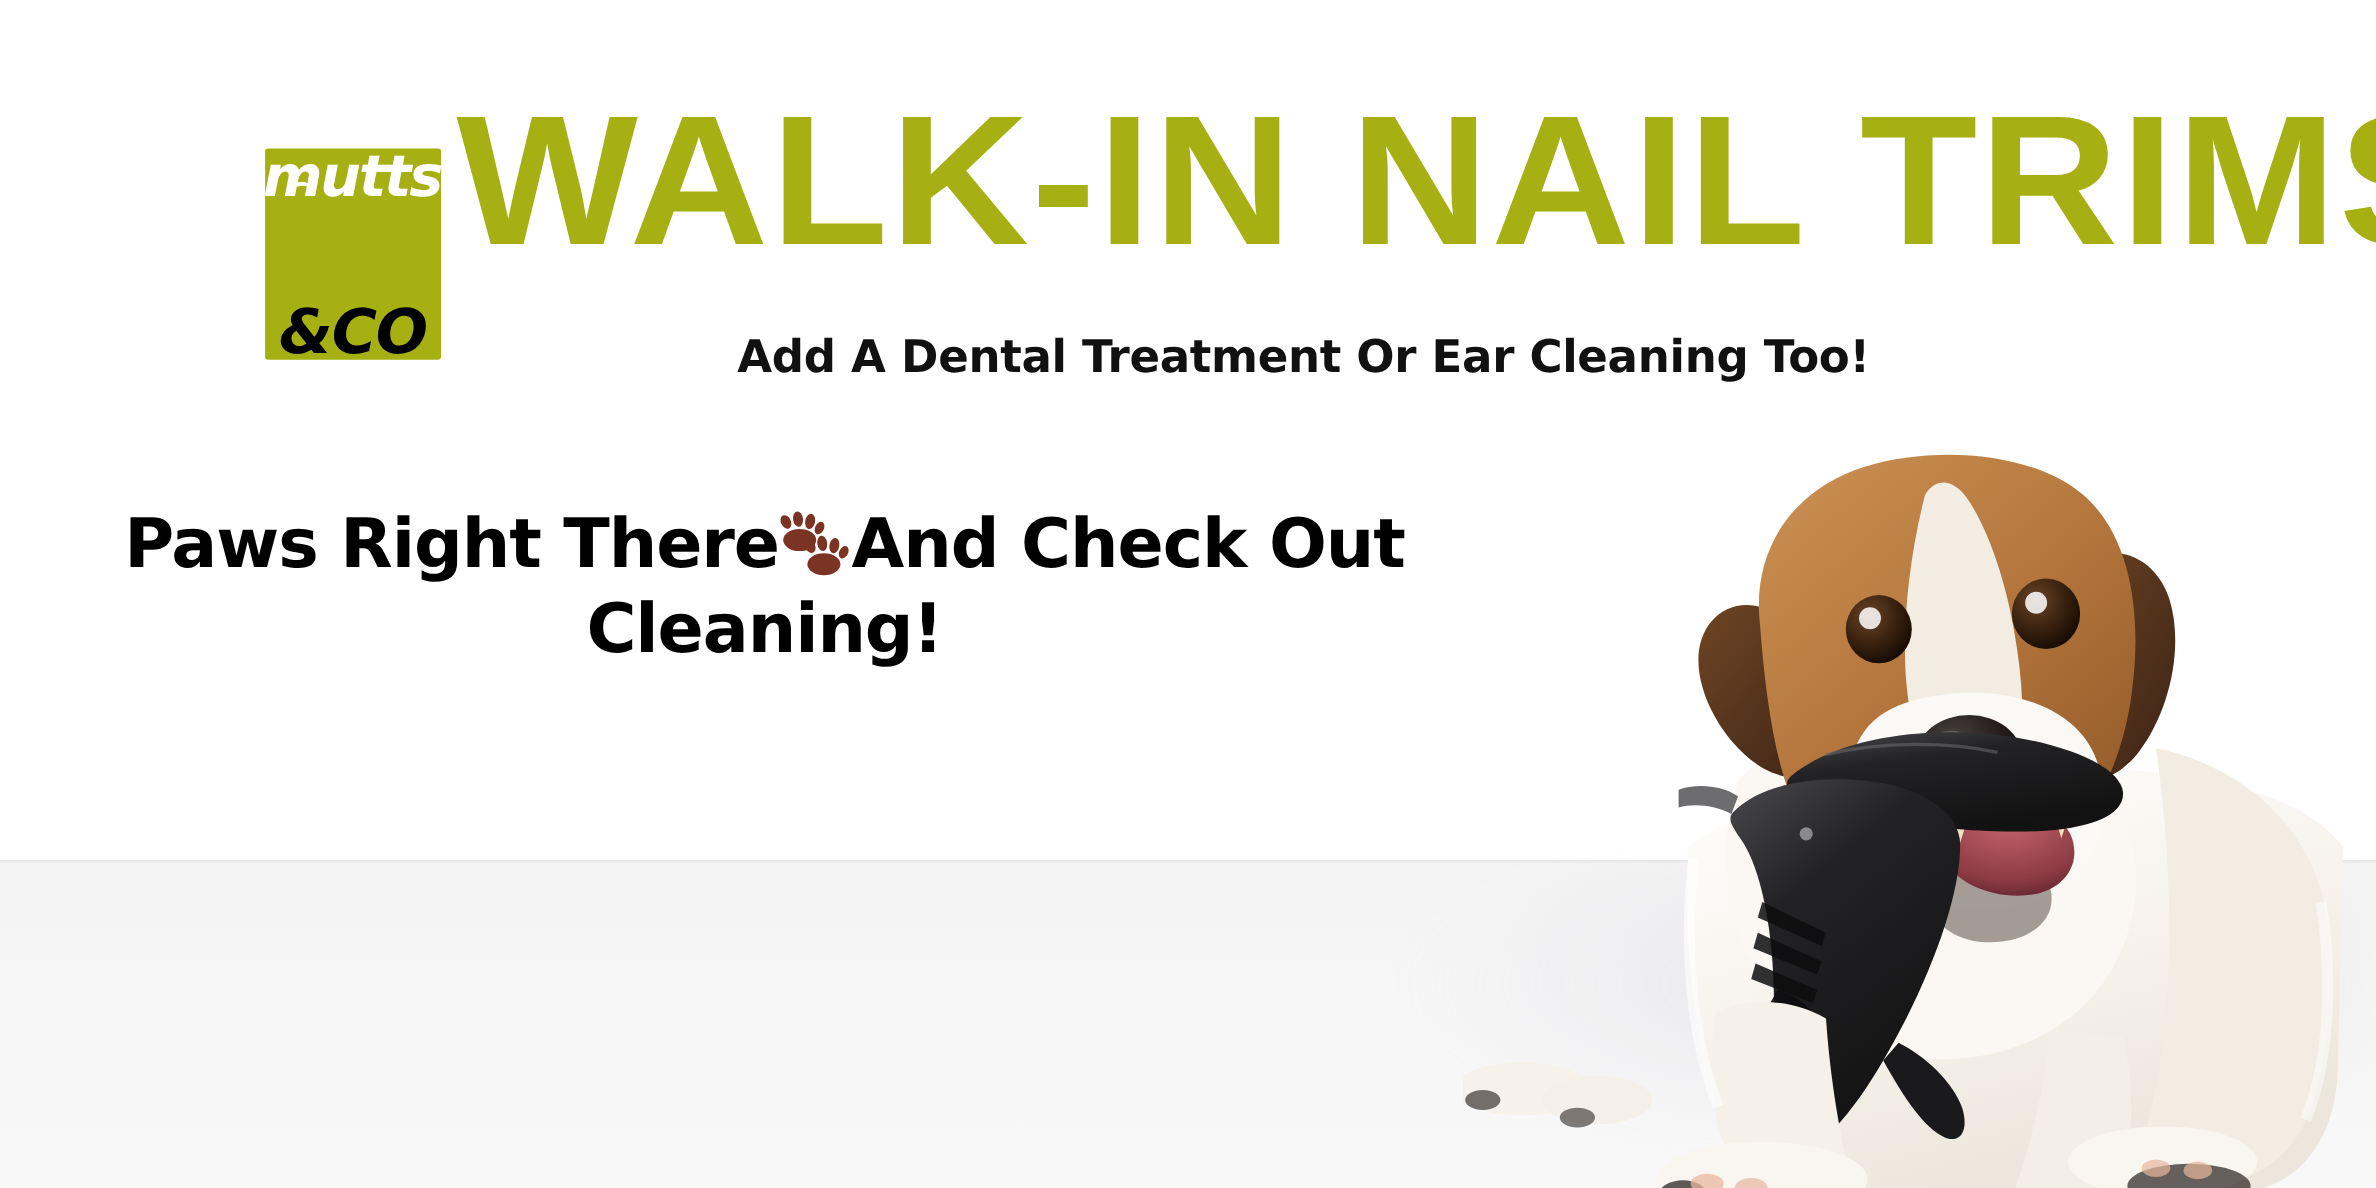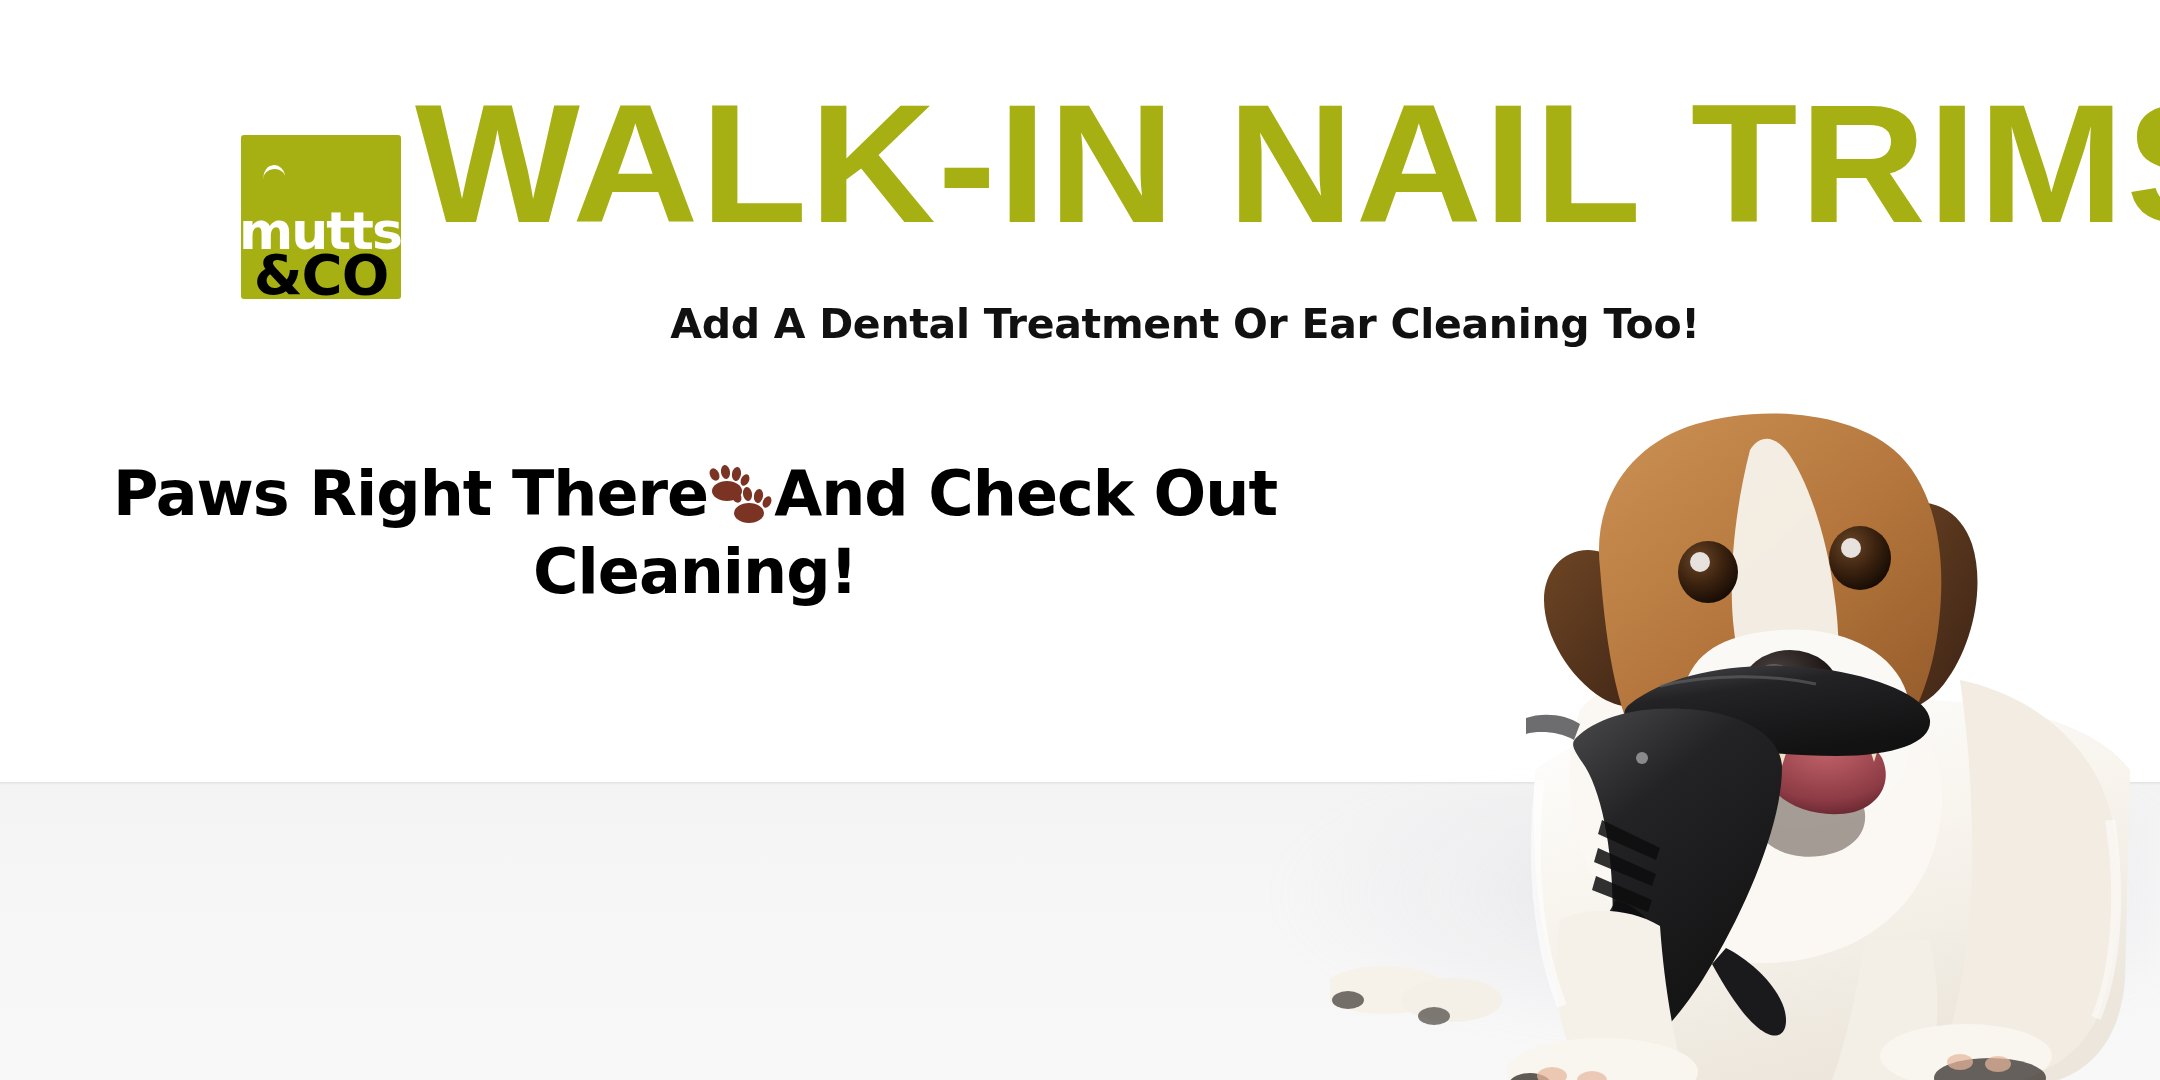--- a/index.html
+++ b/index.html
@@ -52,28 +52,29 @@
     top: 0;
     width: 2160px;
     height: 300px;
   }
 
   .logo-badge {
     position: absolute;
     left: 241px;
     top: 135px;
     width: 160px;
-    height: 164px;
+    height: 192px;
     background: #a6b012;
     border-radius: 3px;
     display: flex;
     flex-direction: column;
     align-items: center;
-    justify-content: flex-end;
+    justify-content: space-between;
     overflow: hidden;
+    font-style: italic;
   }
   .logo-line1 {
     color: #ffffff;
     font-family: "DejaVu Sans", sans-serif;
     font-weight: 700;
     font-size: 52px;
     line-height: 0.80;
     letter-spacing: -2px;
     margin-top: 6px;
     margin-left: -2px;

